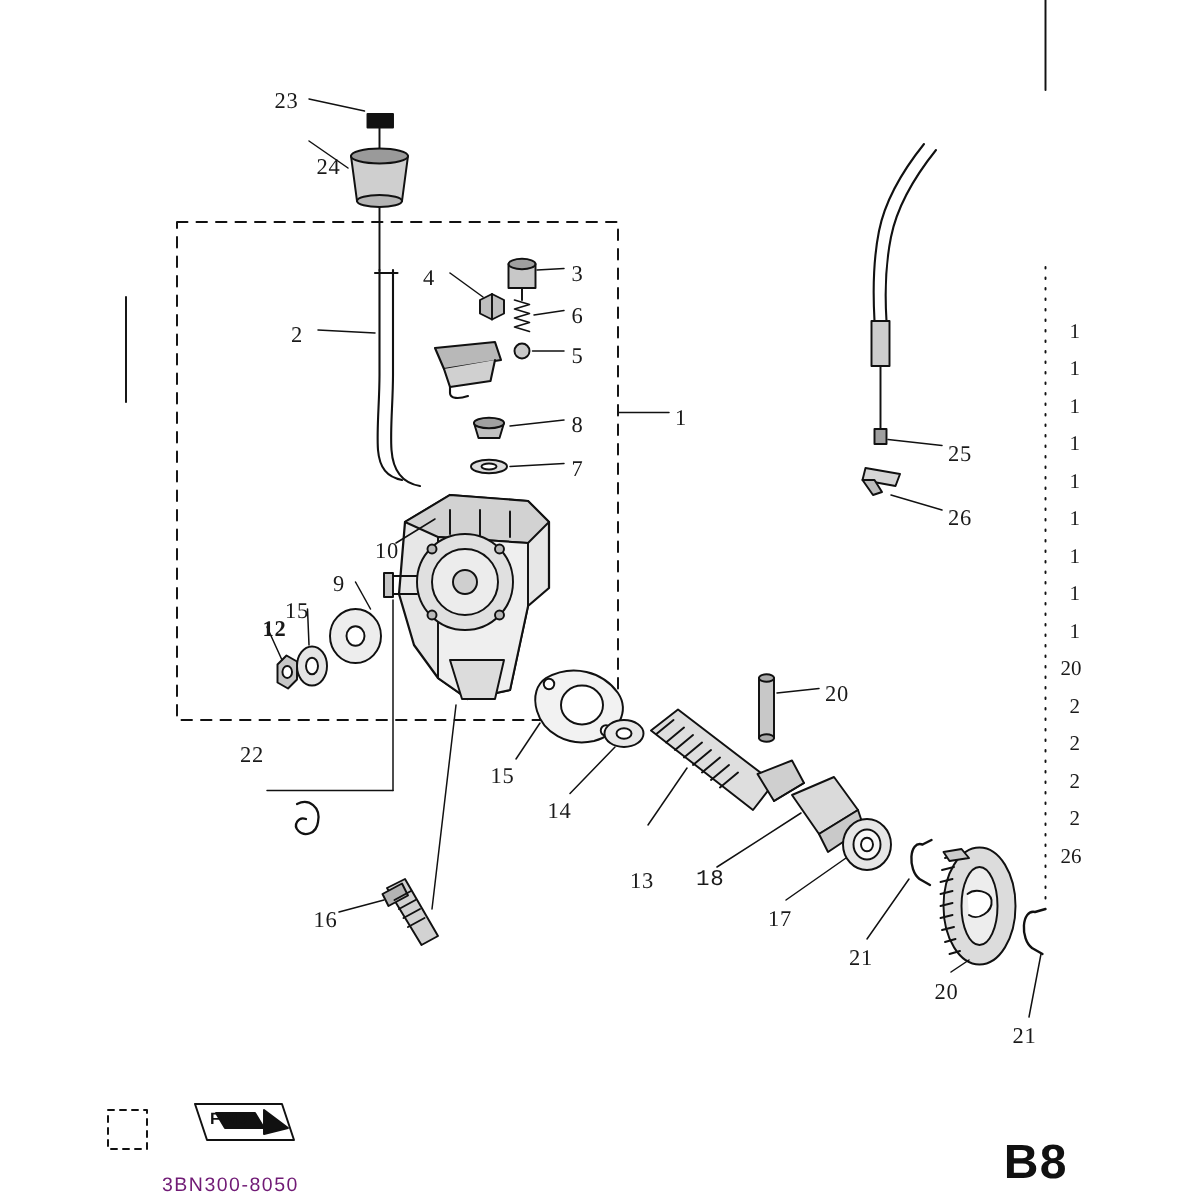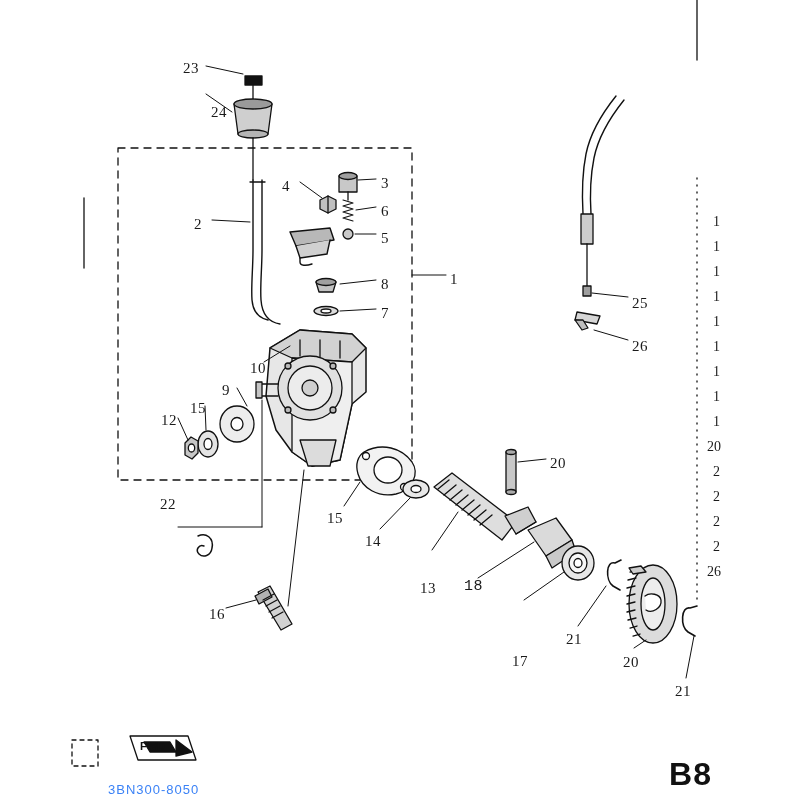--- a/index.html
+++ b/index.html
@@ -38,21 +38,21 @@
     color: #1a1a1a;
     white-space: nowrap;
   }
   #part-number {
     position: absolute;
     left: 108px;
     top: 782px;
     font-family: "Liberation Sans", sans-serif;
     font-size: 13px;
     letter-spacing: 1px;
-    color: #3b82f6;
+    color: #701a75;
     white-space: nowrap;
   }
   #page-code {
     position: absolute;
     right: 12px;
     top: 756px;
     font-family: "Liberation Sans", sans-serif;
     font-weight: bold;
     font-size: 32px;
     color: #111111;
@@ -305,28 +305,28 @@
   <div class="callout" style="left:194px; top:216px;">2</div>
   <div class="callout" style="left:381px; top:230px;">5</div>
   <div class="callout" style="left:450px; top:271px;">1</div>
   <div class="callout" style="left:381px; top:276px;">8</div>
   <div class="callout" style="left:381px; top:305px;">7</div>
   <div class="callout" style="left:632px; top:295px;">25</div>
   <div class="callout" style="left:632px; top:338px;">26</div>
   <div class="callout" style="left:250px; top:360px;">10</div>
   <div class="callout" style="left:222px; top:382px;">9</div>
   <div class="callout" style="left:190px; top:400px;">15</div>
-  <div class="callout" style="left:161px; top:412px;">12</div>
+  <div class="callout" style="left:175px; top:412px;font-weight:bold;">12</div>
   <div class="callout" style="left:550px; top:455px;">20</div>
   <div class="callout" style="left:327px; top:510px;text-align:right;">15</div>
   <div class="callout" style="left:365px; top:533px;">14</div>
   <div class="callout" style="left:160px; top:496px;">22</div>
   <div class="callout" style="left:420px; top:580px;">13</div>
   <div class="callout" style="left:464px; top:578px;font-family:Liberation Mono, monospace;">18</div>
-  <div class="callout" style="left:512px; top:605px;margin-top:48px;">17</div>
+  <div class="callout" style="left:512px; top:605px;">17</div>
   <div class="callout" style="left:566px; top:631px;">21</div>
   <div class="callout" style="left:209px; top:606px;">16</div>
   <div class="callout" style="left:623px; top:654px;">20</div>
   <div class="callout" style="left:675px; top:683px;">21</div>
 
   <div class="edge-num" style="left:713px; top:214px;">1</div>
   <div class="edge-num" style="left:713px; top:239px;">1</div>
   <div class="edge-num" style="left:713px; top:264px;">1</div>
   <div class="edge-num" style="left:713px; top:289px;">1</div>
   <div class="edge-num" style="left:713px; top:314px;">1</div>

